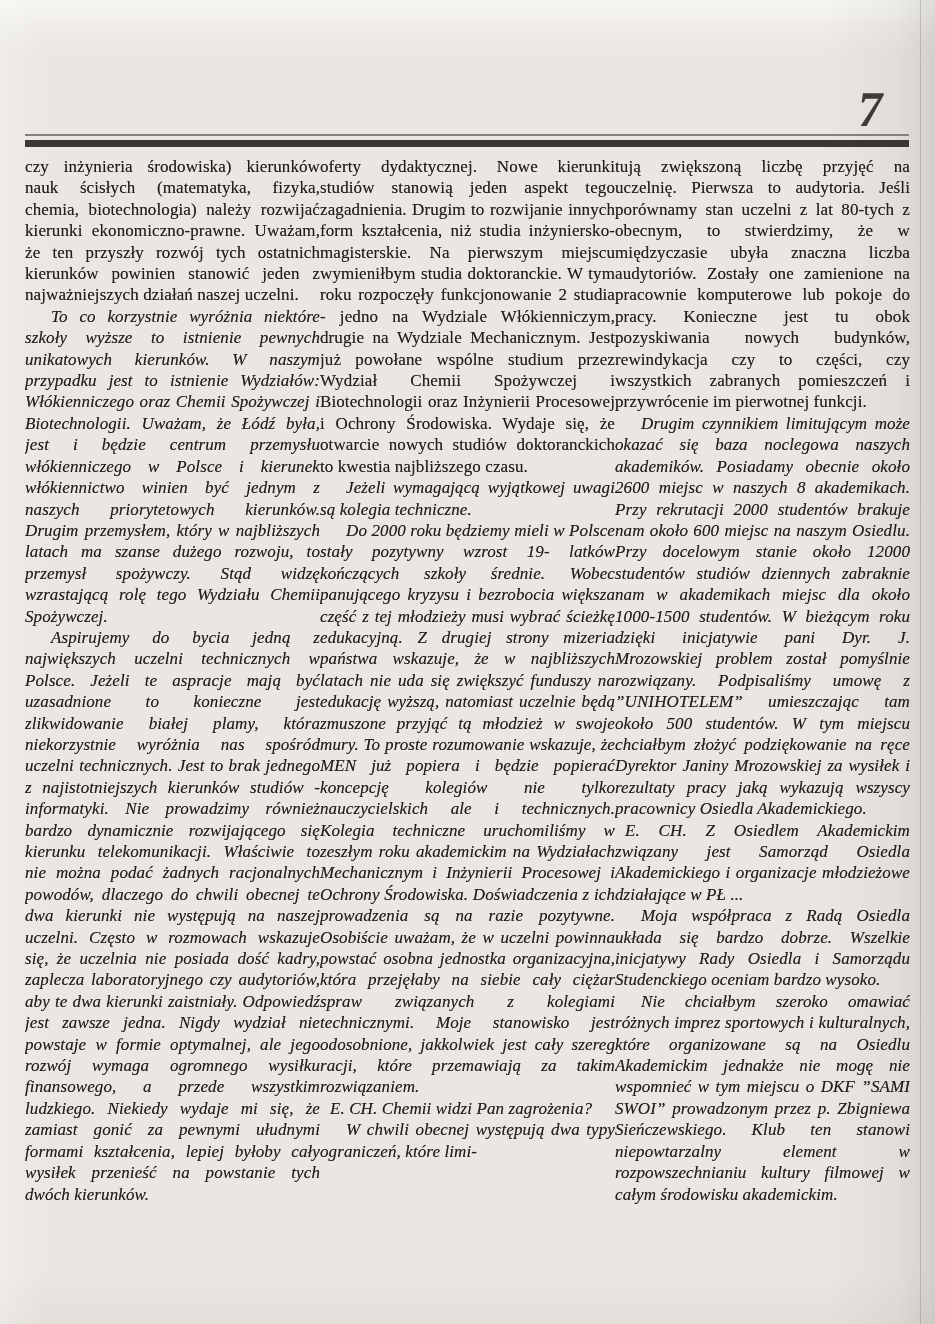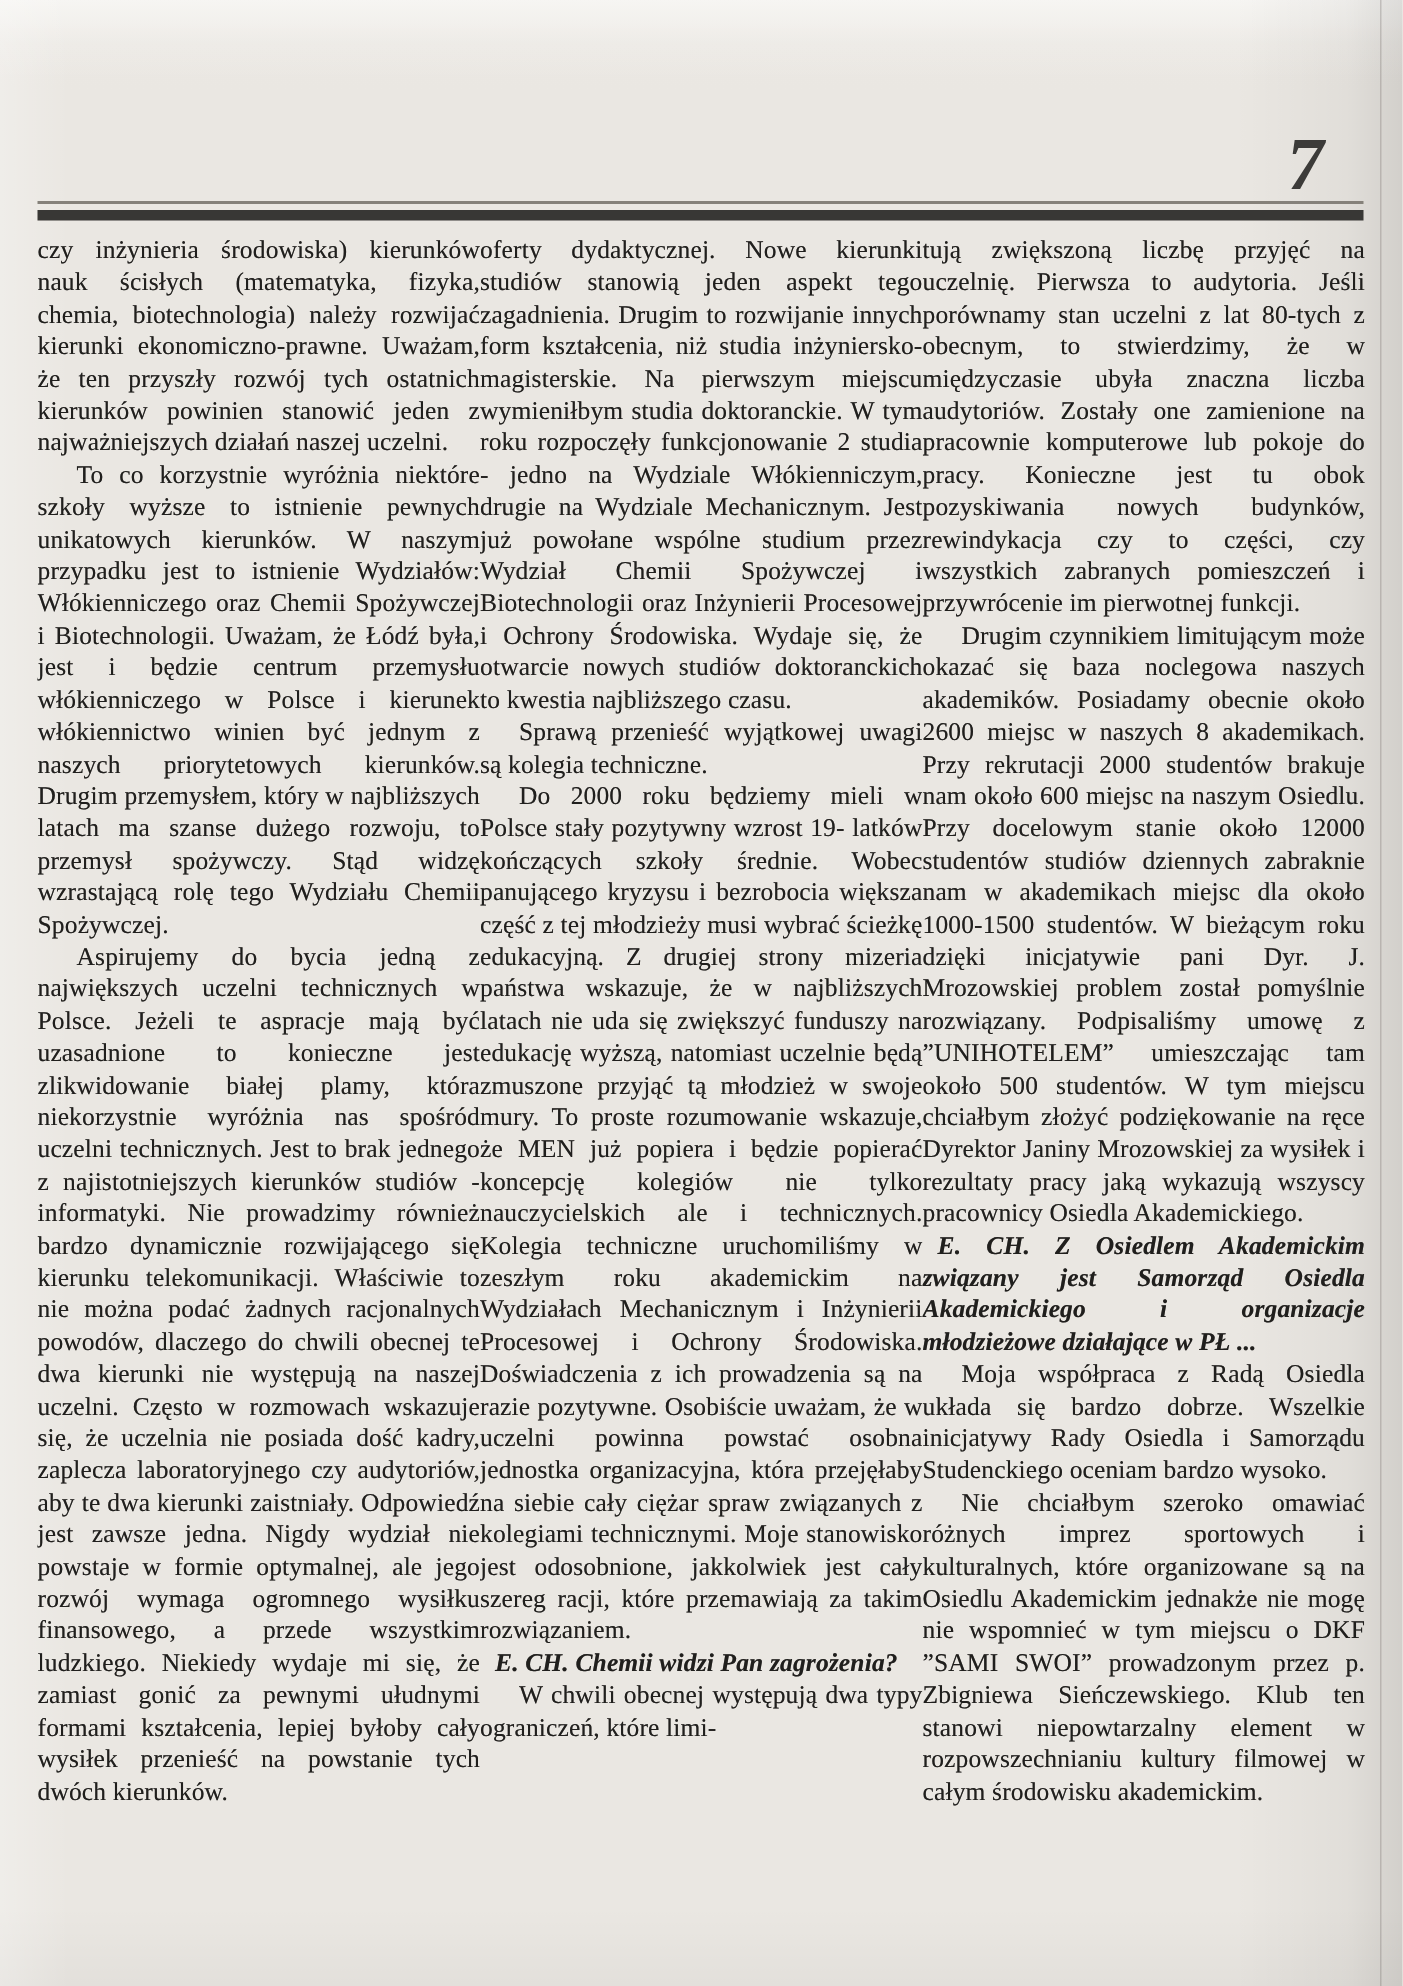--- a/index.html
+++ b/index.html
@@ -76,23 +76,23 @@
     min-width: 0;
     overflow: hidden;
     font-size: 17px;
     line-height: 21.4px;
     letter-spacing: 0.1px;
     text-align: justify;
     text-shadow: 0 0 0.4px rgba(30,28,25,0.55);
   }
   .column p { margin: 0; }
   p.continuation { text-indent: 0; }
-  p.indent { text-indent: 26px; }
+  p.indent { text-indent: 26px; font-style: italic; }
   p.question {
-    font-weight: bold;
+    font-weight: normal;
     font-style: italic;
     text-indent: 10px;
   }
 </style>
 </head>
 <body>
 
 <div class="page">
   <div class="scan-edge-line"></div>
 
@@ -102,21 +102,21 @@
   <div class="rule-thick"></div>
 
   <div class="columns" id="columns">
       <div class="column">
         <p class="continuation">czy inżynieria środowiska) kierunków nauk ścisłych (matematyka, fizyka, chemia, biotechnologia) należy rozwijać kierunki ekonomiczno-prawne. Uważam, że ten przyszły rozwój tych ostatnich kierunków powinien stanowić jeden z najważniejszych działań naszej uczelni.</p>
         <p class="indent">To co korzystnie wyróżnia niektóre szkoły wyższe to istnienie pewnych unikatowych kierunków. W naszym przypadku jest to istnienie Wydziałów: Włókienniczego oraz Chemii Spożywczej i Biotechnologii. Uważam, że Łódź była, jest i będzie centrum przemysłu włókienniczego w Polsce i kierunek włókiennictwo winien być jednym z naszych priorytetowych kierunków. Drugim przemysłem, który w najbliższych latach ma szanse dużego rozwoju, to przemysł spożywczy. Stąd widzę wzrastającą rolę tego Wydziału Chemii Spożywczej.</p>
         <p class="indent">Aspirujemy do bycia jedną z największych uczelni technicznych w Polsce. Jeżeli te aspracje mają być uzasadnione to konieczne jest zlikwidowanie białej plamy, która niekorzystnie wyróżnia nas spośród uczelni technicznych. Jest to brak jednego z najistotniejszych kierunków studiów - informatyki. Nie prowadzimy również bardzo dynamicznie rozwijającego się kierunku telekomunikacji. Właściwie to nie można podać żadnych racjonalnych powodów, dlaczego do chwili obecnej te dwa kierunki nie występują na naszej uczelni. Często w rozmowach wskazuje się, że uczelnia nie posiada dość kadry, zaplecza laboratoryjnego czy audytoriów, aby te dwa kierunki zaistniały. Odpowiedź jest zawsze jedna. Nigdy wydział nie powstaje w formie optymalnej, ale jego rozwój wymaga ogromnego wysiłku finansowego, a przede wszystkim ludzkiego. Niekiedy wydaje mi się, że zamiast gonić za pewnymi ułudnymi formami kształcenia, lepiej byłoby cały wysiłek przenieść na powstanie tych dwóch kierunków.</p>
       </div>
       <div class="column">
         <p class="continuation">oferty dydaktycznej. Nowe kierunki studiów stanowią jeden aspekt tego zagadnienia. Drugim to rozwijanie innych form kształcenia, niż studia inżyniersko- magisterskie. Na pierwszym miejscu wymieniłbym studia doktoranckie. W tym roku rozpoczęły funkcjonowanie 2 studia - jedno na Wydziale Włókienniczym, drugie na Wydziale Mechanicznym. Jest już powołane wspólne studium przez Wydział Chemii Spożywczej i Biotechnologii oraz Inżynierii Procesowej i Ochrony Środowiska. Wydaje się, że otwarcie nowych studiów doktoranckich to kwestia najbliższego czasu.</p>
-        <p class="indent">Sprawą przenieść wyjątkowej uwagi są kolegia techniczne.</p>
+        <p class="indent">Jeżeli wymagającą wyjątkowej uwagi są kolegia techniczne.</p>
         <p class="indent">Do 2000 roku będziemy mieli w Polsce stały pozytywny wzrost 19- latków kończących szkoły średnie. Wobec panującego kryzysu i bezrobocia większa część z tej młodzieży musi wybrać ścieżkę edukacyjną. Z drugiej strony mizeria państwa wskazuje, że w najbliższych latach nie uda się zwiększyć funduszy na edukację wyższą, natomiast uczelnie będą zmuszone przyjąć tą młodzież w swoje mury. To proste rozumowanie wskazuje, że MEN już popiera i będzie popierać koncepcję kolegiów nie tylko nauczycielskich ale i technicznych. Kolegia techniczne uruchomiliśmy w zeszłym roku akademickim na Wydziałach Mechanicznym i Inżynierii Procesowej i Ochrony Środowiska. Doświadczenia z ich prowadzenia są na razie pozytywne. Osobiście uważam, że w uczelni powinna powstać osobna jednostka organizacyjna, która przejęłaby na siebie cały ciężar spraw związanych z kolegiami technicznymi. Moje stanowisko jest odosobnione, jakkolwiek jest cały szereg racji, które przemawiają za takim rozwiązaniem.</p>
         <p class="question">E. CH. Chemii widzi Pan zagrożenia?</p>
         <p class="indent">W chwili obecnej występują dwa typy ograniczeń, które limi-</p>
       </div>
       <div class="column">
         <p class="continuation">tują zwiększoną liczbę przyjęć na uczelnię. Pierwsza to audytoria. Jeśli porównamy stan uczelni z lat 80-tych z obecnym, to stwierdzimy, że w międzyczasie ubyła znaczna liczba audytoriów. Zostały one zamienione na pracownie komputerowe lub pokoje do pracy. Konieczne jest tu obok pozyskiwania nowych budynków, rewindykacja czy to części, czy wszystkich zabranych pomieszczeń i przywrócenie im pierwotnej funkcji.</p>
         <p class="indent">Drugim czynnikiem limitującym może okazać się baza noclegowa naszych akademików. Posiadamy obecnie około 2600 miejsc w naszych 8 akademikach. Przy rekrutacji 2000 studentów brakuje nam około 600 miejsc na naszym Osiedlu. Przy docelowym stanie około 12000 studentów studiów dziennych zabraknie nam w akademikach miejsc dla około 1000-1500 studentów. W bieżącym roku dzięki inicjatywie pani Dyr. J. Mrozowskiej problem został pomyślnie rozwiązany. Podpisaliśmy umowę z ”UNIHOTELEM” umieszczając tam około 500 studentów. W tym miejscu chciałbym złożyć podziękowanie na ręce Dyrektor Janiny Mrozowskiej za wysiłek i rezultaty pracy jaką wykazują wszyscy pracownicy Osiedla Akademickiego.</p>
         <p class="question">E. CH. Z Osiedlem Akademickim związany jest Samorząd Osiedla Akademickiego i organizacje młodzieżowe działające w PŁ ...</p>
         <p class="indent">Moja współpraca z Radą Osiedla układa się bardzo dobrze. Wszelkie inicjatywy Rady Osiedla i Samorządu Studenckiego oceniam bardzo wysoko.</p>
         <p class="indent">Nie chciałbym szeroko omawiać różnych imprez sportowych i kulturalnych, które organizowane są na Osiedlu Akademickim jednakże nie mogę nie wspomnieć w tym miejscu o DKF ”SAMI SWOI” prowadzonym przez p. Zbigniewa Sieńczewskiego. Klub ten stanowi niepowtarzalny element w rozpowszechnianiu kultury filmowej w całym środowisku akademickim.</p>

